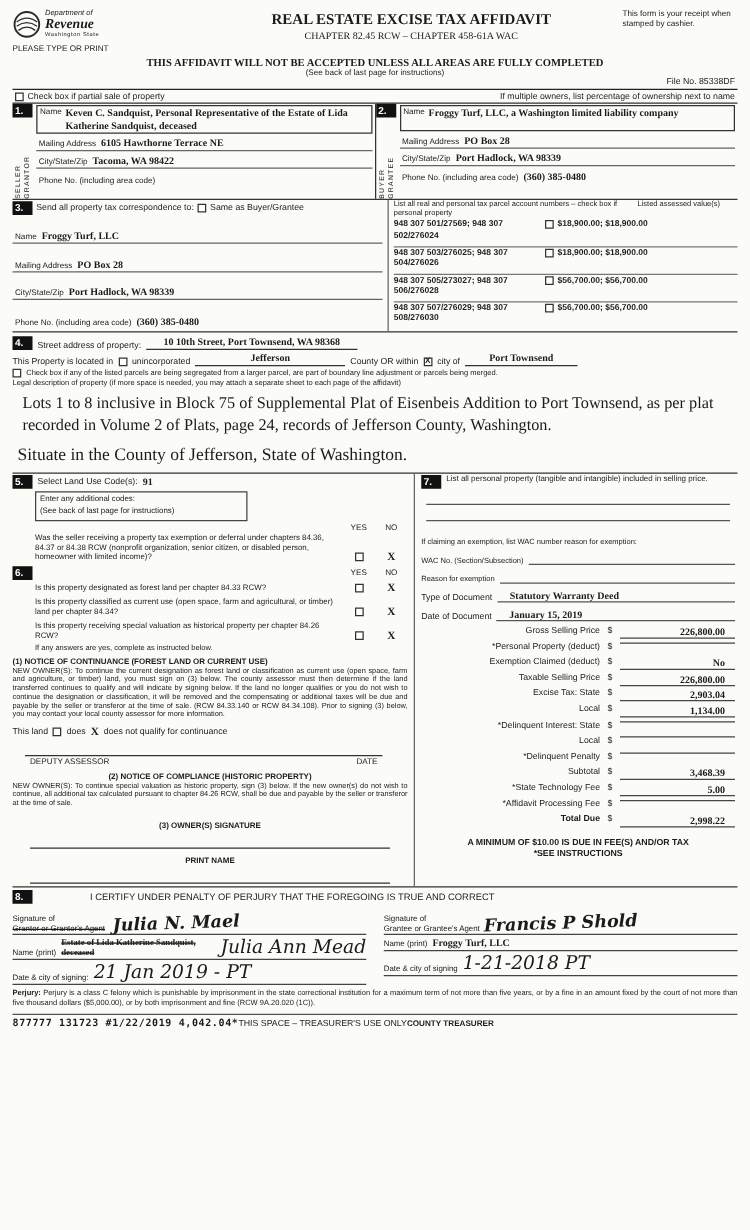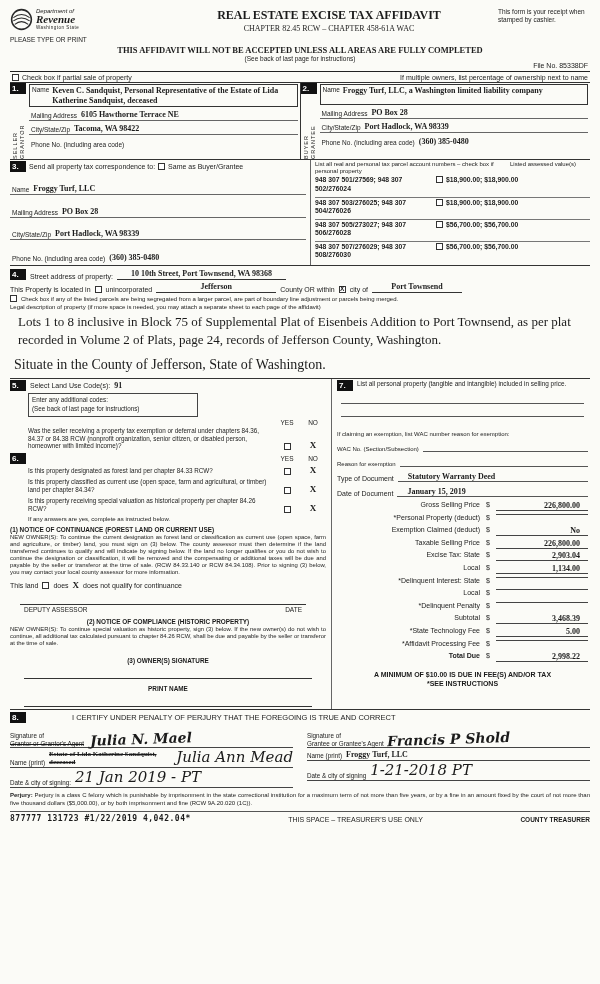--- a/index.html
+++ b/index.html
@@ -104,21 +104,21 @@
   .sigrow{display:flex;align-items:flex-end;border-bottom:1px solid #444;min-height:22px;position:relative;}
   .siglbl{font-size:6.3px;line-height:1.25;}
   .handsig{position:absolute;left:80px;bottom:0;font-family:"DejaVu Serif",serif;font-style:italic;font-weight:bold;
     font-size:14px;transform:rotate(-2deg);white-space:nowrap;}
   .s8line{display:flex;align-items:flex-end;gap:4px;border-bottom:1px solid #444;min-height:13px;padding-bottom:1px;}
   .s8lbl{font-size:6.3px;white-space:nowrap;}
   .hand{font-family:"DejaVu Serif",serif;font-style:italic;font-weight:normal;font-size:15px;white-space:nowrap;text-align:right;}
   .struck{text-decoration:line-through;}
   .perjury{font-size:6px;text-align:justify;line-height:1.25;margin-top:4px;}
   
-  .footer{display:flex;align-items:flex-end;justify-content:space-between;border-top:1px solid #555;margin-top:4px;padding-top:2px;}
+  .footer{display:flex;align-items:flex-end;border-top:1px solid #555;margin-top:4px;padding-top:2px;}
   .stamp{font-family:"DejaVu Sans Mono",monospace;font-weight:bold;font-size:8px;letter-spacing:.5px;}
   .tspace{font-size:7px;}
   .ctreas{font-weight:bold;font-size:6.5px;}
 </style>
 </head>
 <body>
 
 <div class="page">
 
   <div class="hdr">

